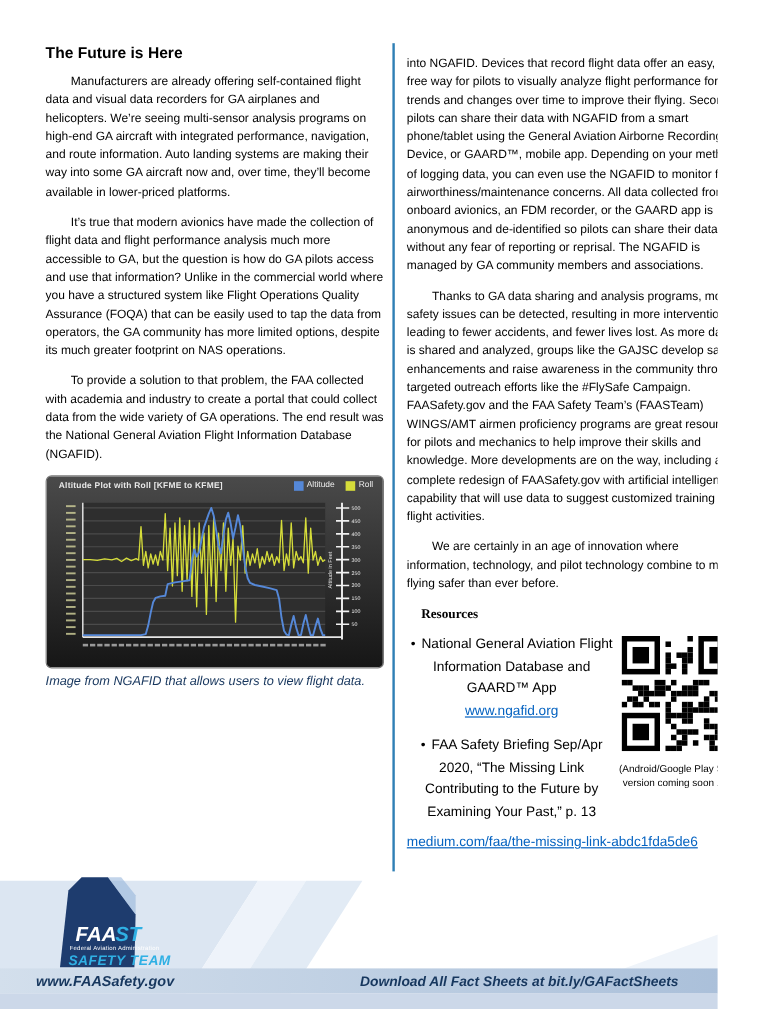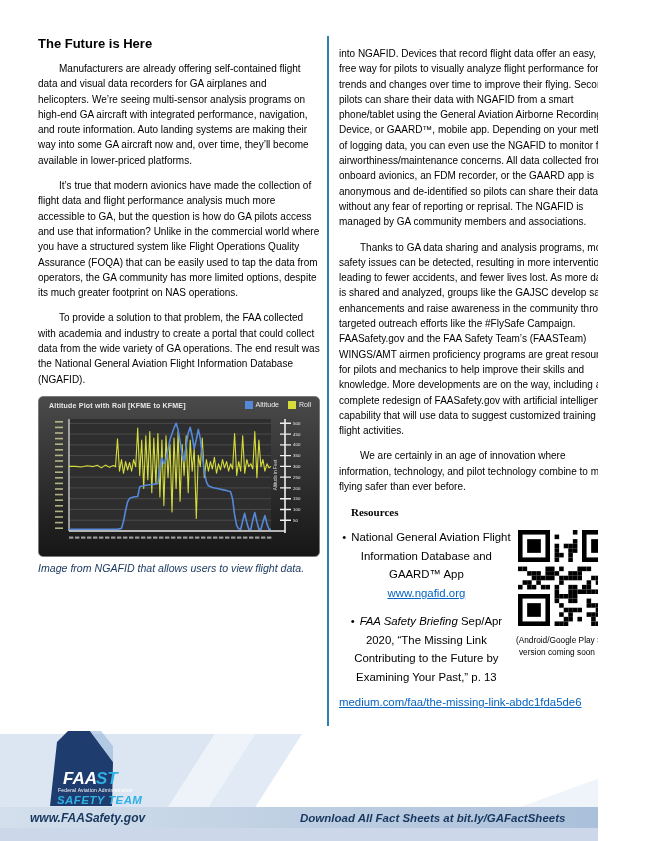--- a/index.html
+++ b/index.html
@@ -20,21 +20,21 @@
   .chart-title{position:absolute;top:5px;left:10px;font-size:7px;font-weight:bold;color:#e8e8e8;letter-spacing:.2px;}
   .chart-legend{position:absolute;top:4px;right:8px;display:flex;gap:9px;align-items:center;}
   .chart-legend .leg{display:flex;align-items:center;gap:3px;font-size:7px;color:#eee;}
   .chart-legend .sw{width:8px;height:8px;display:inline-block;}
   #chart-svg{display:block;}
   
   .res-row{display:flex;justify-content:space-between;align-items:flex-start;}
   .res-list{width:186px;font-size:11.4px;line-height:1.62;}
   .res-item{margin:0 0 10px 0;text-align:center;}
   .bullet{margin-right:5px;}
-  .it{font-style:italic;}
+  .it{}
   a.link{color:var(--link,#0563c1);text-decoration:underline;cursor:pointer;}
   .res-link-wide{font-size:11.4px;margin:0;}
   .qr-block{width:112px;text-align:center;padding-top:2px;}
   #qr-svg{width:96px;height:96px;display:block;margin:0 auto;background:#fff;}
   .qr-caption{margin-top:9px;font-size:8.3px;line-height:1.35;color:#000;}
   .qc1{font-weight:bold;}
   
   .footer{position:absolute;left:0;top:726px;width:650px;height:115px;}
   svg text{font-family:"Liberation Sans",sans-serif;}
   .ft-faa{font-size:17px;font-weight:bold;font-style:italic;fill:#fff;}

